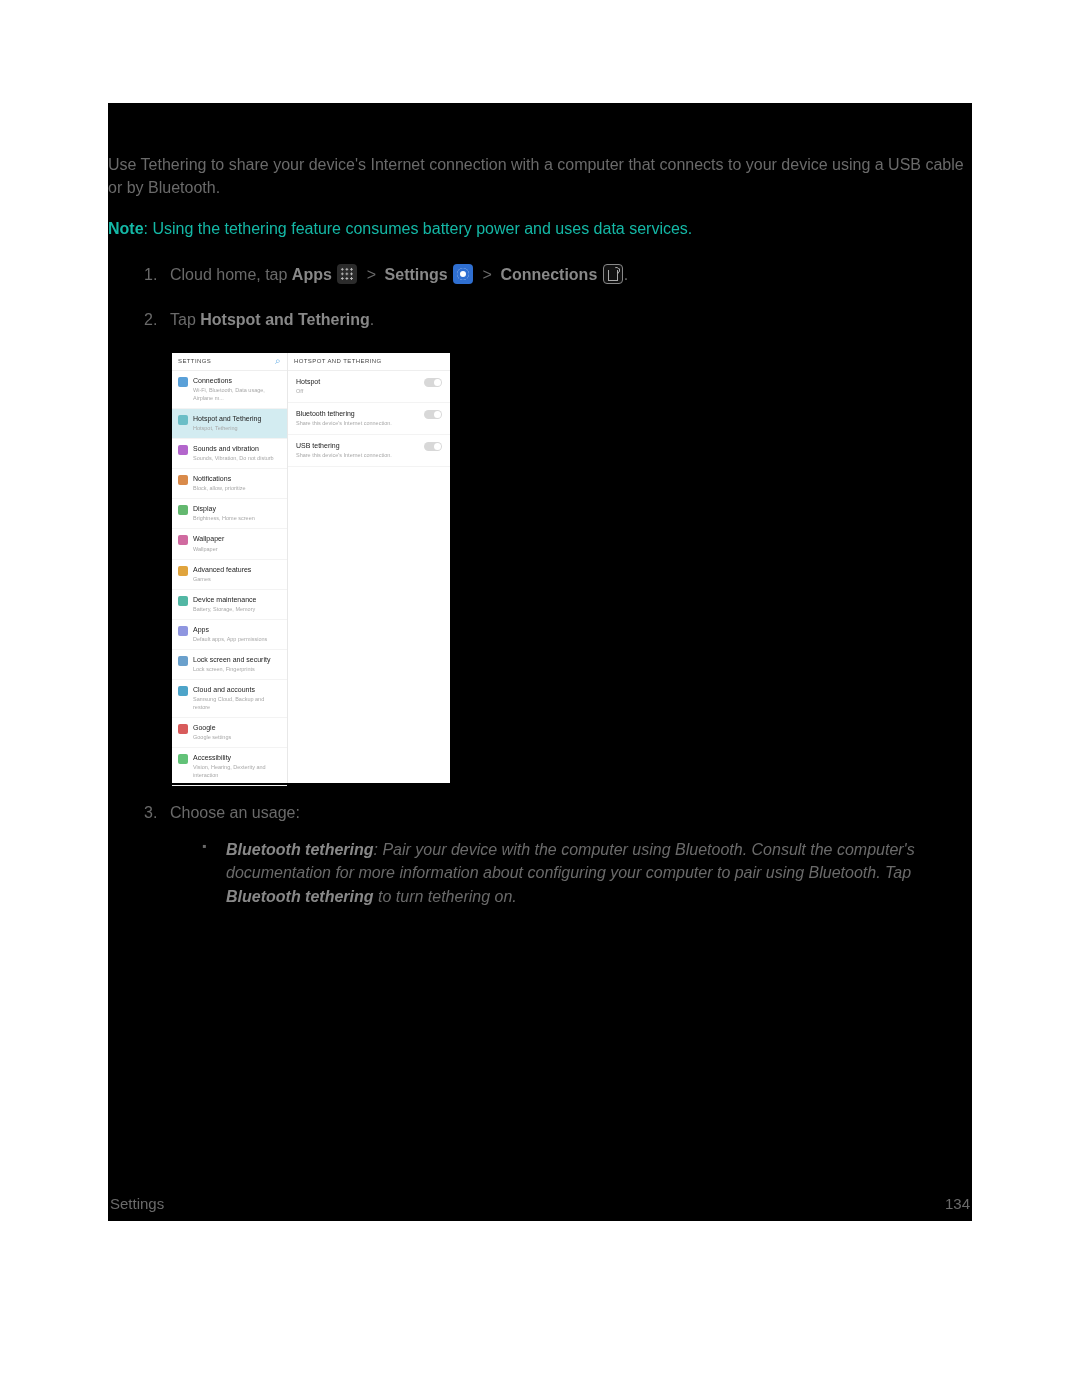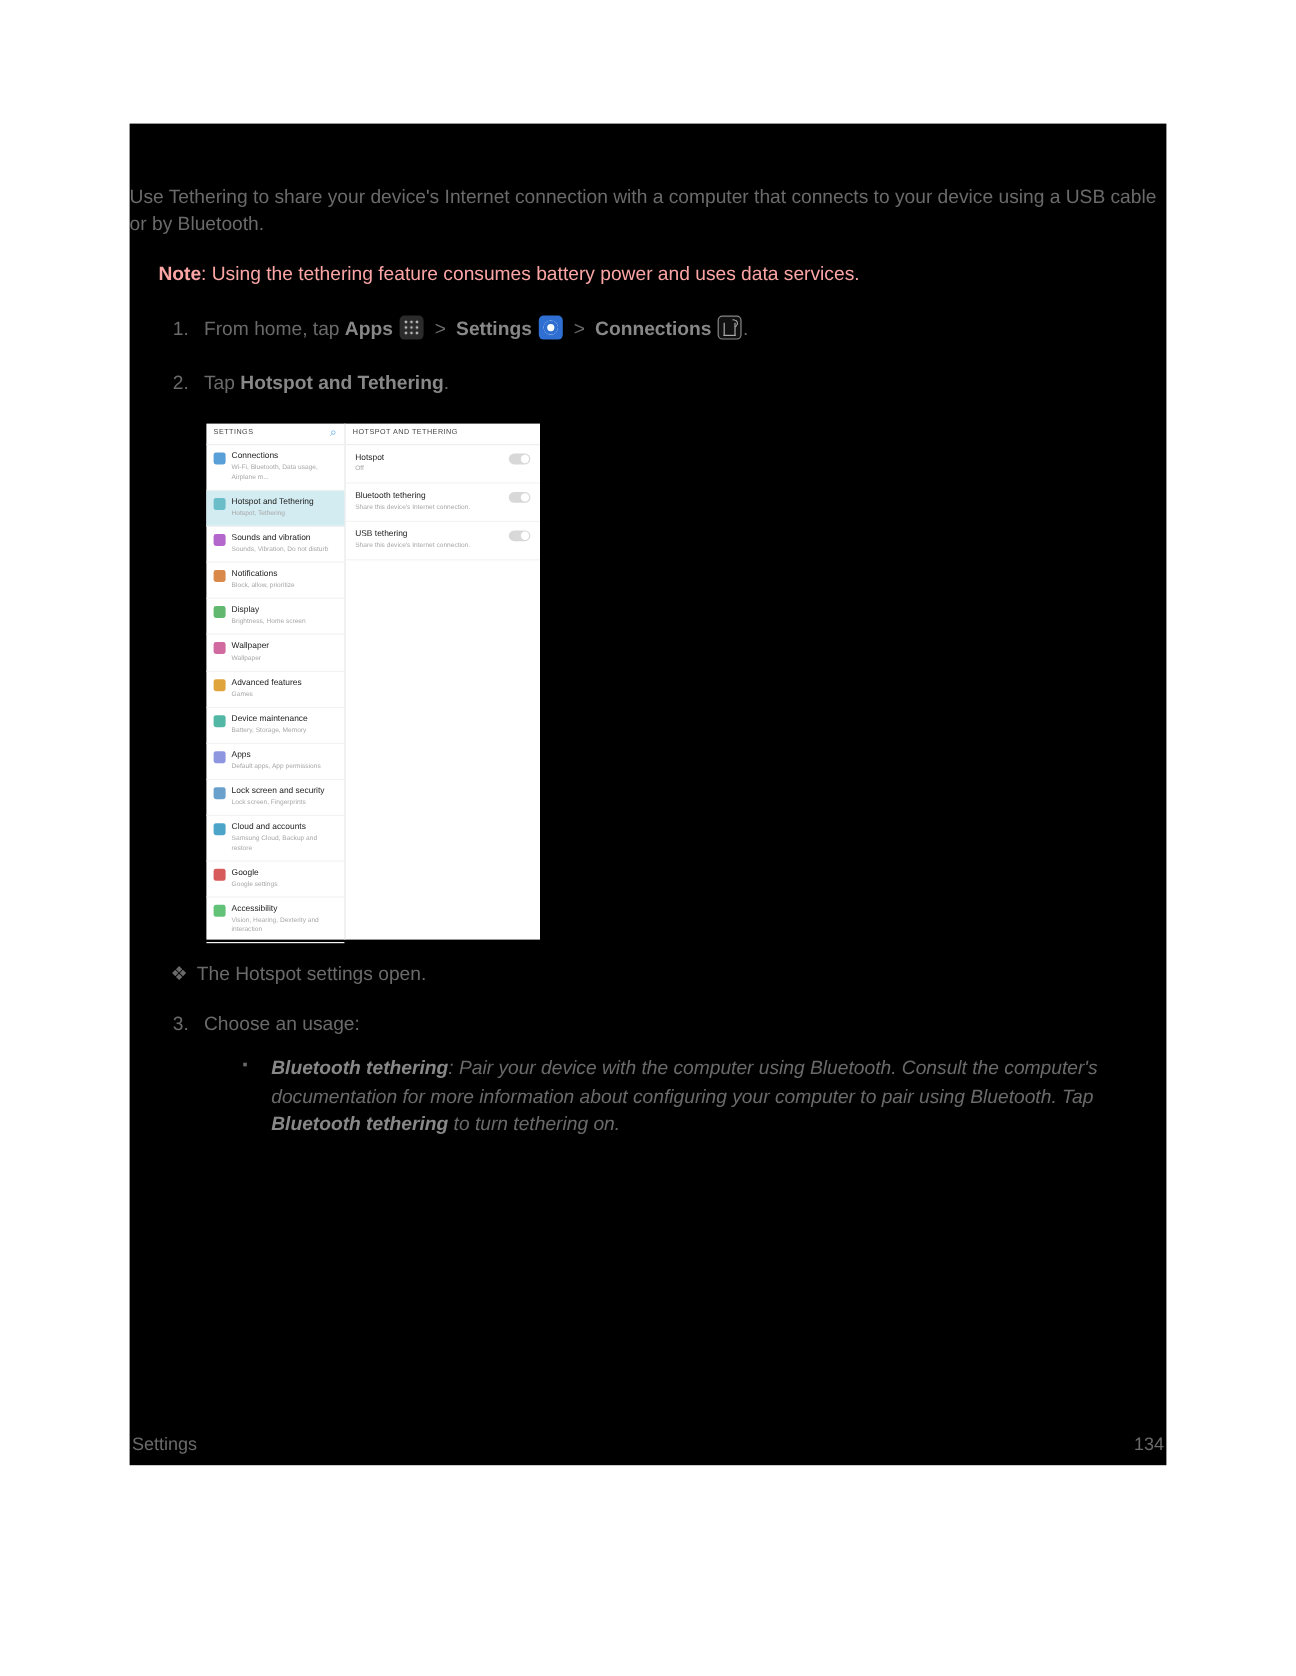--- a/index.html
+++ b/index.html
@@ -8,21 +8,21 @@
     position: absolute;
     left: 108px; top: 103px;
     width: 864px; height: 1118px;
     background: #000;
     color: #6a6a6a;
     font-size: 16px;
     line-height: 1.45;
   }
   .intro { padding: 32px 4px 0 0; }
   .heading-space { height: 18px; }
-  .note { color: #fca5a5; margin: 18px 2px 0 0; padding-left: 24px; }
+  .note { color: #14b8a6; margin: 18px 2px 0 0; }
   .note .label { font-weight: bold; }
   ol.steps { list-style: none; margin: 22px 0 0 0; padding: 0 0 0 36px; }
   ol.steps > li { margin-bottom: 22px; padding-left: 26px; position: relative; }
   ol.steps > li .num { position: absolute; left: 0; top: 0; }
   .bold { color: #888; font-weight: bold; }
   .crumb-sep { color: #6a6a6a; padding: 0 4px; }
   .icon-box {
     display: inline-block; vertical-align: -4px;
     width: 20px; height: 20px; border-radius: 4px;
     background: #2b2b2b; position: relative; margin: 0 1px;
@@ -89,21 +89,21 @@
   <div class="heading-space"></div>
   <p class="intro">Use Tethering to share your device's Internet connection with a computer that connects to your device using a USB cable or by Bluetooth.</p>
 
   <p class="note">
     <span class="label">Note</span><span>: Using the tethering feature consumes battery power and uses data services.</span>
   </p>
 
   <ol class="steps">
     <li>
       <span class="num">1.</span>
-      <span>From home, tap </span><span class="bold">Apps</span>
+      <span>Cloud home, tap </span><span class="bold">Apps</span>
       <span class="icon-box icon-grid"></span>
       <span class="crumb-sep"> &gt; </span><span class="bold">Settings</span>
       <span class="icon-box icon-gear"></span>
       <span class="crumb-sep"> &gt; </span><span class="bold">Connections</span>
       <span class="icon-box icon-conn"></span><span>.</span>
     </li>
 
     <li>
       <span class="num">2.</span>
       <span>Tap </span><span class="bold">Hotspot and Tethering</span><span>.</span>
@@ -233,23 +233,20 @@
             <div class="col">
               <div class="t1">USB tethering</div>
               <div class="t2">Share this device's Internet connection.</div>
             </div>
             <div class="tg"></div>
           </div>
         </div>
     </div>
   </div>
 
-  <div class="sub">
-    <span class="bullet">❖</span><span>The Hotspot settings open.</span>
-  </div>
 
   <ol class="steps" style="margin-top:18px">
     <li>
       <span class="num">3.</span>
       <span>Choose an usage:</span>
       <ul class="opts">
         <li>
           <span class="t">Bluetooth tethering</span><span>: Pair your device with the computer using Bluetooth. Consult the computer's documentation for more information about configuring your computer to pair using Bluetooth. Tap </span><span class="t">Bluetooth tethering</span><span> to turn tethering on.</span>
         </li>
       </ul>

